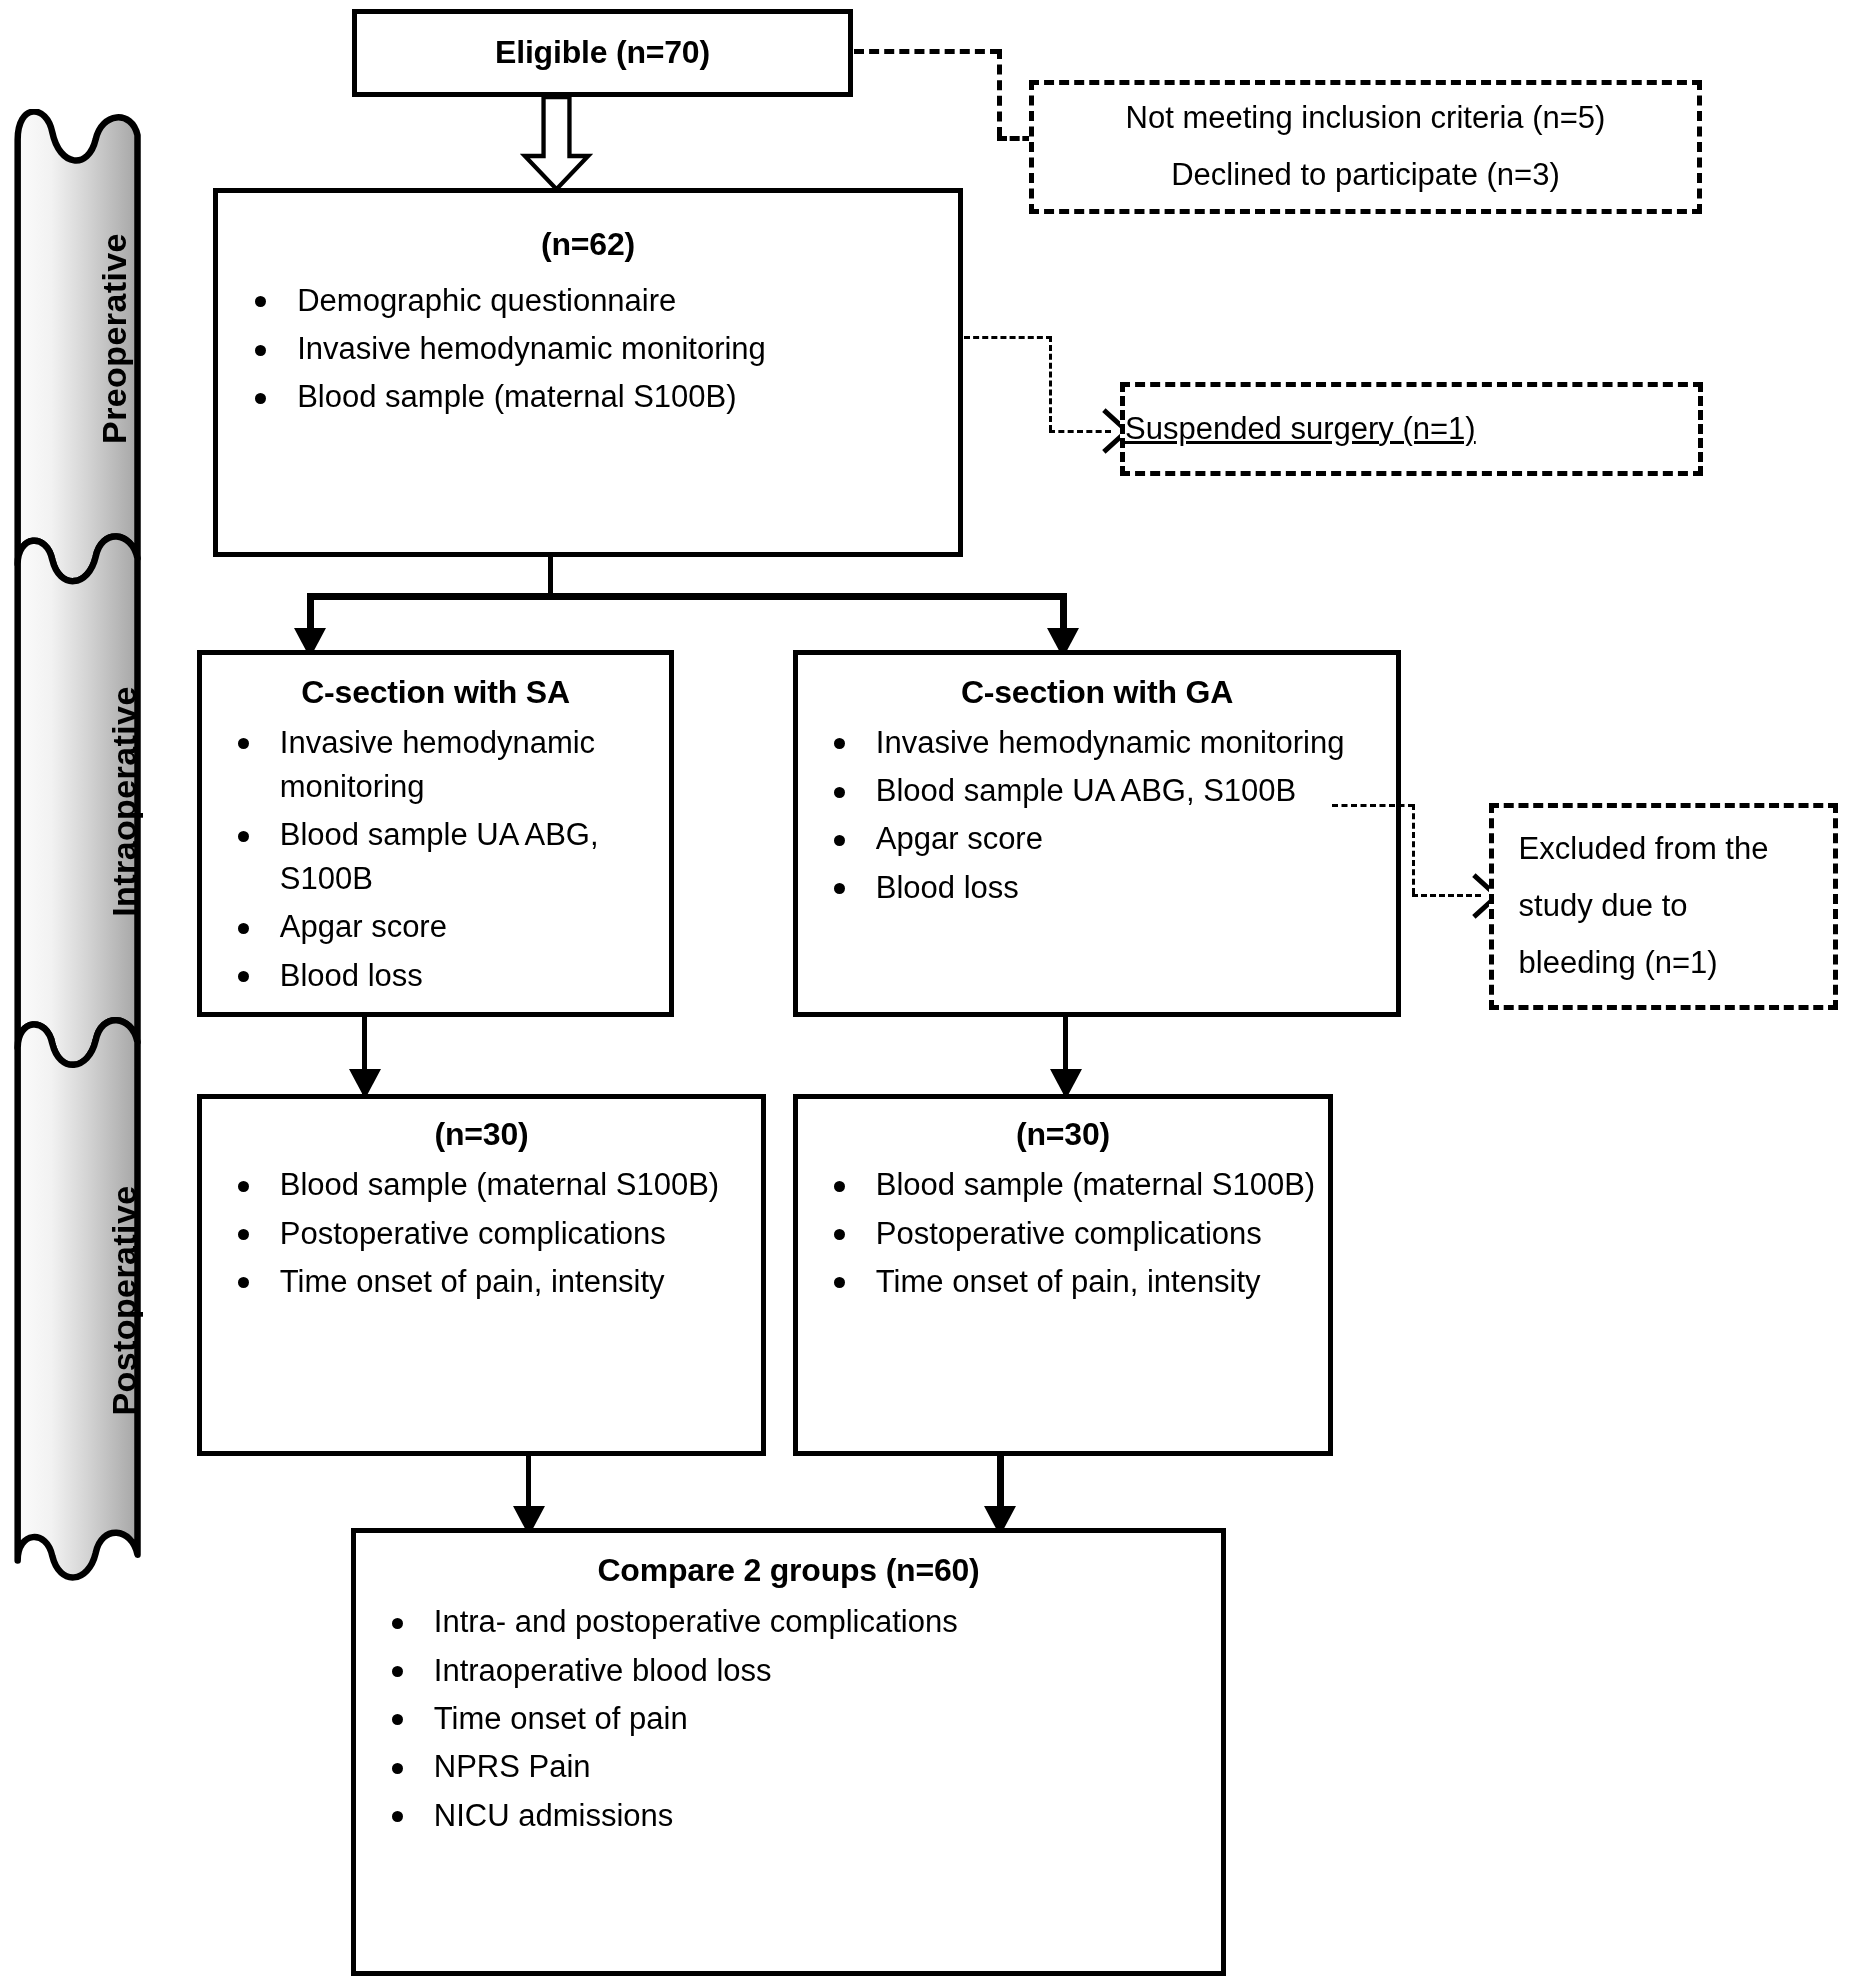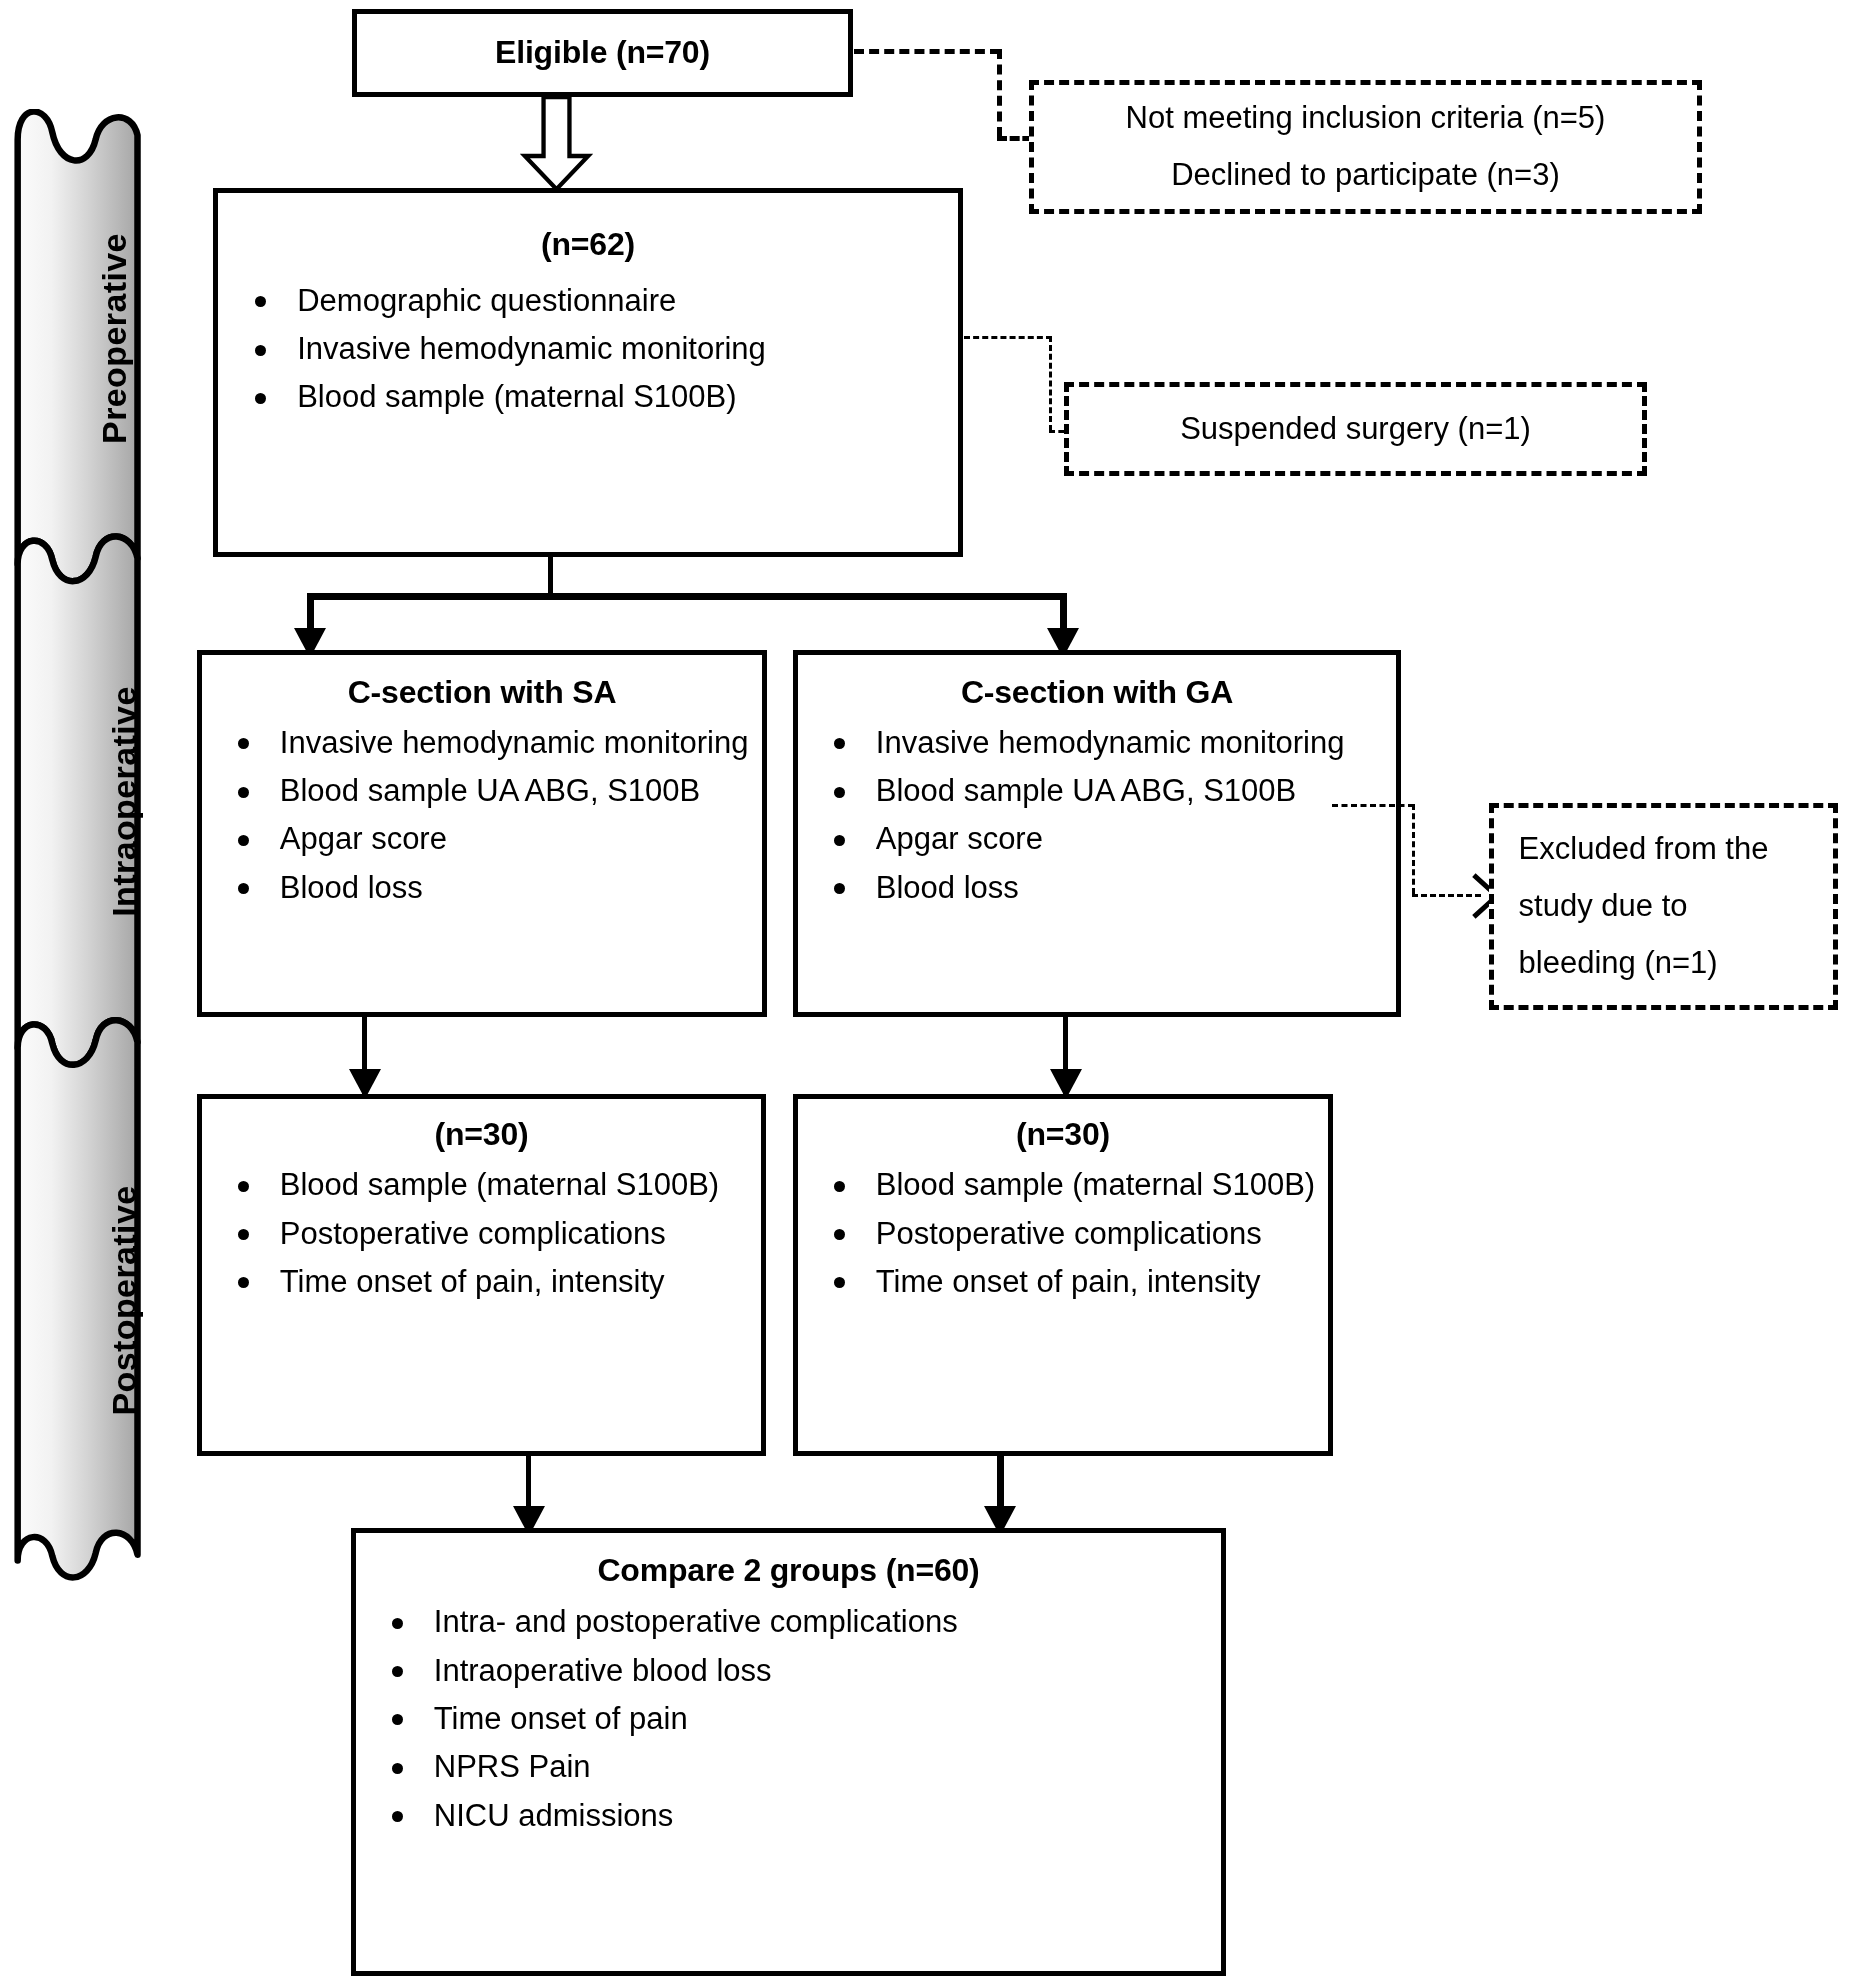--- a/index.html
+++ b/index.html
@@ -201,32 +201,32 @@
 
   <div class="dseg-h thin" style="left:964px; top:336px; width:88px;"></div>
   <div class="dseg-v thin" style="left:1049px; top:336px; height:95px;"></div>
   <div class="dseg-h thin" style="left:1049px; top:430px; width:62px;"></div>
   <div class="dotted-arrowhead" style="left:1101px; top:407px;">
     <svg width="33" height="48" viewBox="0 0 46 66">
       <path d="M 4 4 L 36 33 L 4 62" fill="none" stroke="#000000" stroke-width="7"></path>
     </svg>
   </div>
 
-  <div class="node dashed-box" style="left:1064px; top:382px; width:583px; height:94px; display:flex; align-items:center; justify-content:center;">
+  <div class="node dashed-box" style="left:1120px; top:382px; width:583px; height:94px; display:flex; align-items:center; justify-content:flex-start;text-decoration:underline;">
     <div class="plain-line">Suspended surgery (n=1)</div>
   </div>
 
   <div class="vline" style="left:548px; top:557px; width:5px; height:41px;"></div>
   <div class="hline" style="left:307px; top:593px; width:759px; height:6.5px;"></div>
   <div class="vline" style="left:307px; top:593px; width:6.5px; height:58px;"></div>
   <div class="vline" style="left:1060px; top:593px; width:6.5px; height:58px;"></div>
   <div class="arrowhead-down" style="left:294px; top:628px;"></div>
   <div class="arrowhead-down" style="left:1047px; top:628px;"></div>
 
-  <div class="node solid-box" style="left:197px; top:650px; width:570px; height:367px; padding:19px 5.8px 0 5.8px;">
+  <div class="node solid-box" style="left:197px; top:650px; width:477px; height:367px; padding:19px 5.8px 0 5.8px;">
     <div class="box-title" style="margin-bottom:10px;">C-section with SA</div>
     <ul class="blist">
       <li>Invasive hemodynamic monitoring</li>
       <li>Blood sample UA ABG, S100B</li>
       <li>Apgar score</li>
       <li>Blood loss</li>
     </ul>
   </div>
 
   <div class="node solid-box" style="left:793px; top:650px; width:608px; height:367px; padding:19px 5.8px 0 5.8px;">

